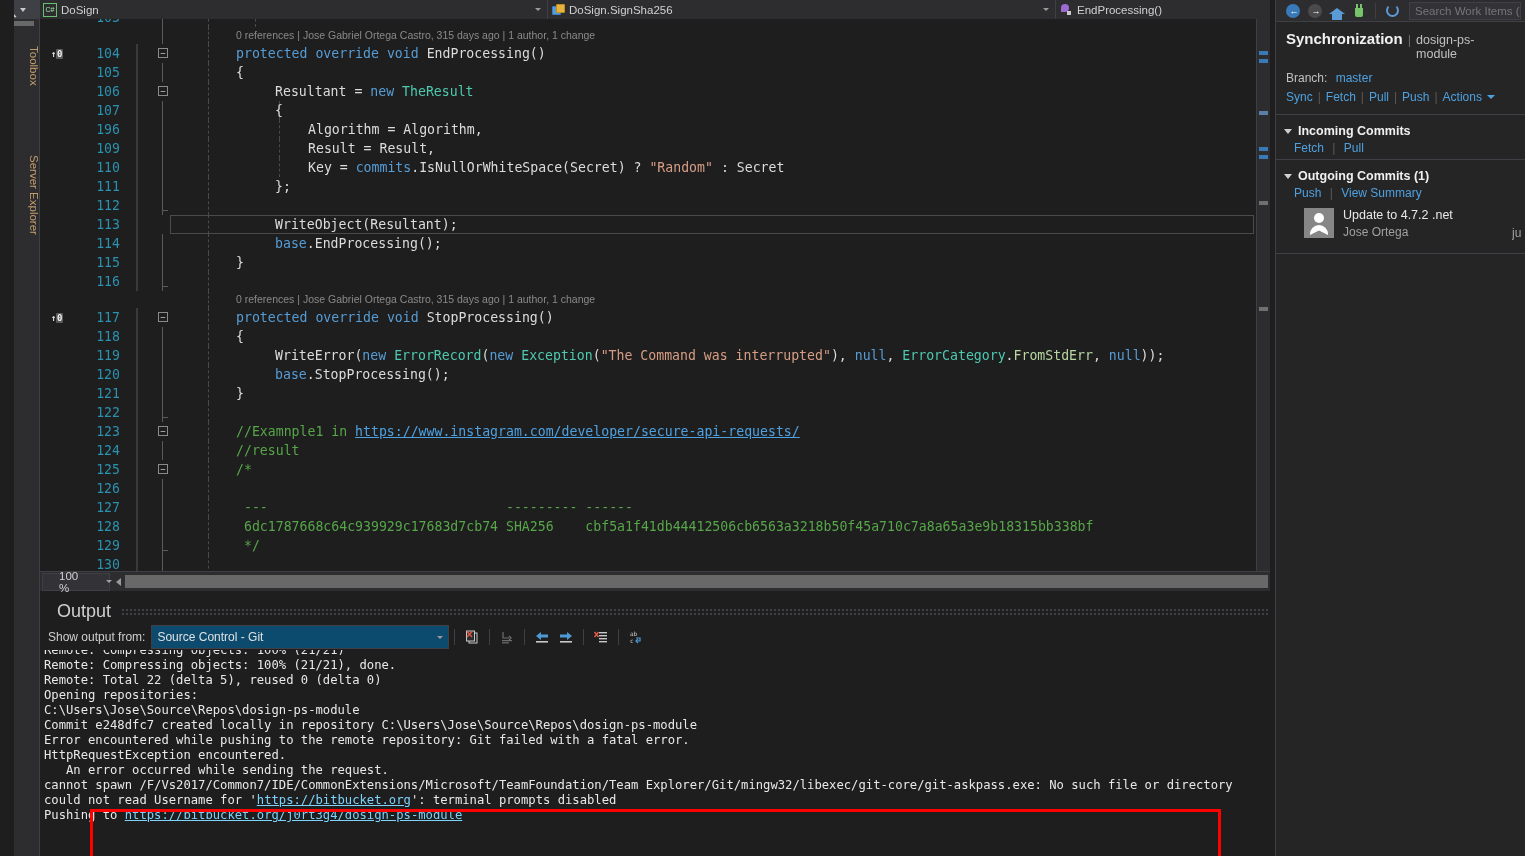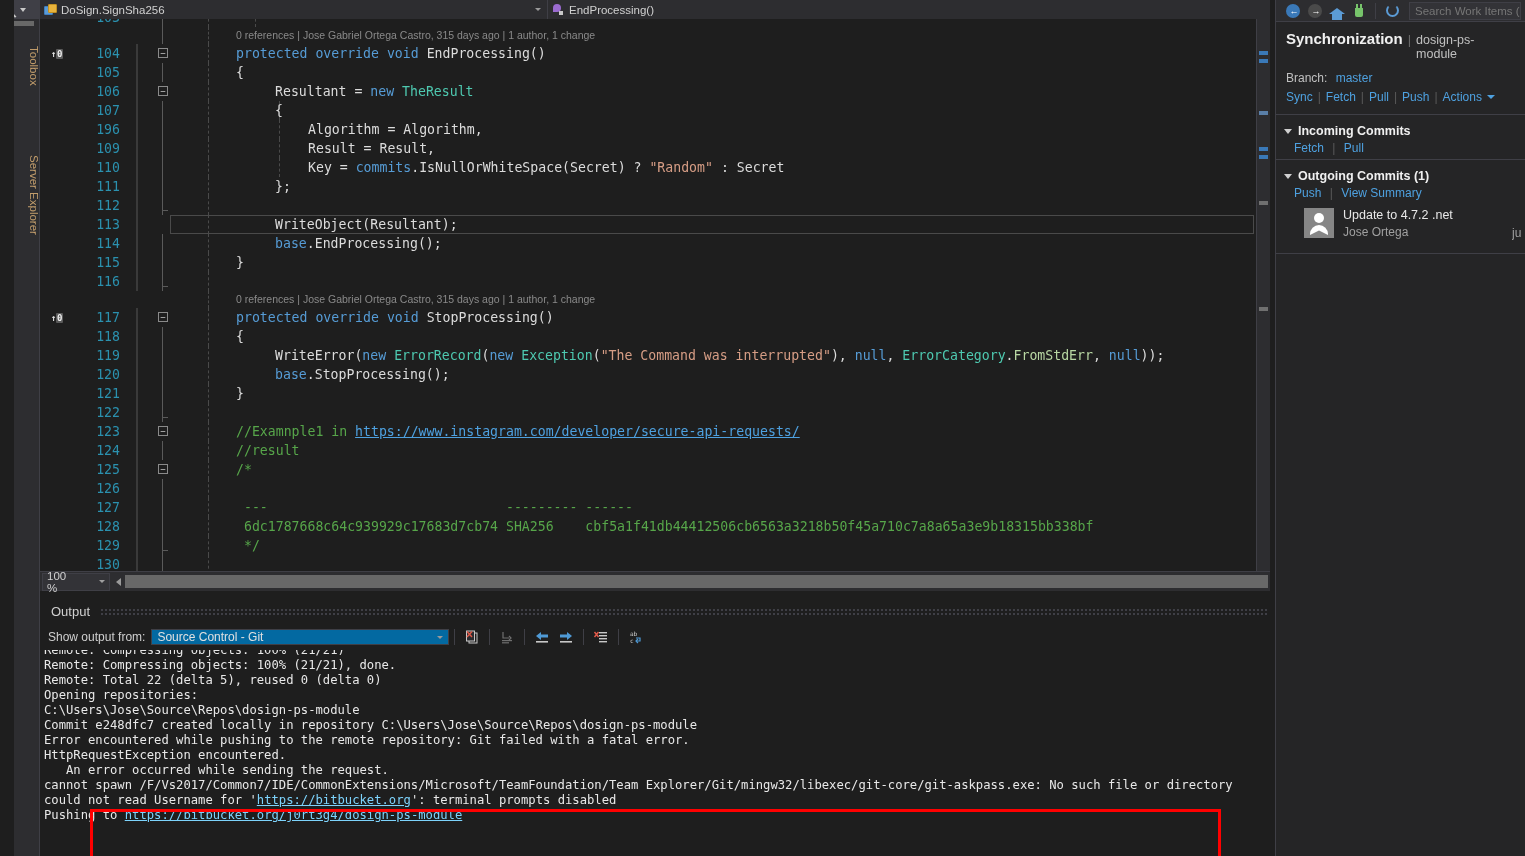--- a/index.html
+++ b/index.html
@@ -162,21 +162,21 @@
 
   
   #editor-status {
     position: absolute; left: 40px; top: 571px; width: 1230px; height: 20px;
     background: #2d2d30; display: flex; align-items: center;
     border-top: 1px solid #3f3f46;
   }
   #zoom-combo {
     width: 68px; height: 18px; margin-left: 2px; background: #333337;
     border: 1px solid #3f3f46; display: flex; align-items: center;
-    font-size: 11.5px; color: #d0d0d0; padding-left: 4px; gap: 28px;
+    font-size: 11.5px; color: #d0d0d0; padding-left: 16px; gap: 28px;
   }
   #zoom-combo .caret {
     width: 0; height: 0; border-left: 3px solid transparent;
     border-right: 3px solid transparent; border-top: 3.5px solid #a0a0a0;
     margin-left: auto; margin-right: 4px;
   }
   #hscroll-left {
     width: 0; height: 0; border-top: 4px solid transparent;
     border-bottom: 4px solid transparent; border-right: 5px solid #9a9a9a;
     margin-left: 6px;
@@ -187,35 +187,35 @@
   
   #output-pane {
     position: absolute; left: 40px; top: 600px; width: 1235px; height: 256px;
     background: #1e1e1e;
   }
   #output-header {
     position: absolute; left: 0; top: 0; width: 1235px; height: 22px;
     display: flex; align-items: center;
   }
   #output-title {
-    font-size: 13px; color: #d0d0d0; padding-left: 11px; margin-right: 10px;
+    font-size: 18px; color: #d0d0d0; padding-left: 17px; margin-right: 10px;
   }
   #output-grip {
     flex: 1; height: 7px; margin-right: 6px;
     background-image:
       radial-gradient(#3f3f46 0.8px, transparent 0.9px);
     background-size: 4px 4px;
   }
   #output-toolbar {
     position: absolute; left: 0; top: 24px; width: 1235px; height: 26px;
     display: flex; align-items: center; font-size: 12px; color: #d0d0d0;
   }
   #show-output-label { padding-left: 8px; margin-right: 6px; }
   #output-source-combo {
-    width: 298px; height: 16px; background: #0369a1; border: 1px solid #3f3f46;
+    width: 298px; height: 24px; background: #0c4a6e; border: 1px solid #3f3f46;
     display: flex; align-items: center; padding-left: 5px; font-size: 12px; color: #e0e0e0;
   }
   #output-source-combo .caret {
     width: 0; height: 0; border-left: 3px solid transparent;
     border-right: 3px solid transparent; border-top: 3.5px solid #9a9a9a;
     margin-left: auto; margin-right: 5px;
   }
   .tb-sep { width: 1px; height: 16px; background: #3f3f46; margin: 0 5px; }
   .tbbtn {
     width: 22px; height: 22px; margin: 0 1px; position: relative;
@@ -352,20 +352,25 @@
   <div id="left-strip-search">
     <span class="mag"></span>
     <span class="car"></span>
   </div>
   <div id="left-strip-bar"></div>
   <div class="vtab" id="vtab-toolbox">Toolbox</div>
   <div class="vtab" id="vtab-server">Server Explorer</div>
 </div>
 
 <div id="navbar">
+  <div class="nav-combo" id="nav-project">
+    <span class="nav-icon ic-csproj">C#</span>
+    <span class="label">DoSign</span>
+    <span class="caret"></span>
+  </div>
   <div class="nav-combo" id="nav-type">
     <span class="nav-icon ic-class"></span>
     <span class="label">DoSign.SignSha256</span>
     <span class="caret"></span>
   </div>
   <div class="nav-combo" id="nav-member">
     <span class="nav-icon ic-method"></span>
     <span class="label">EndProcessing()</span>
   </div>
 </div>

